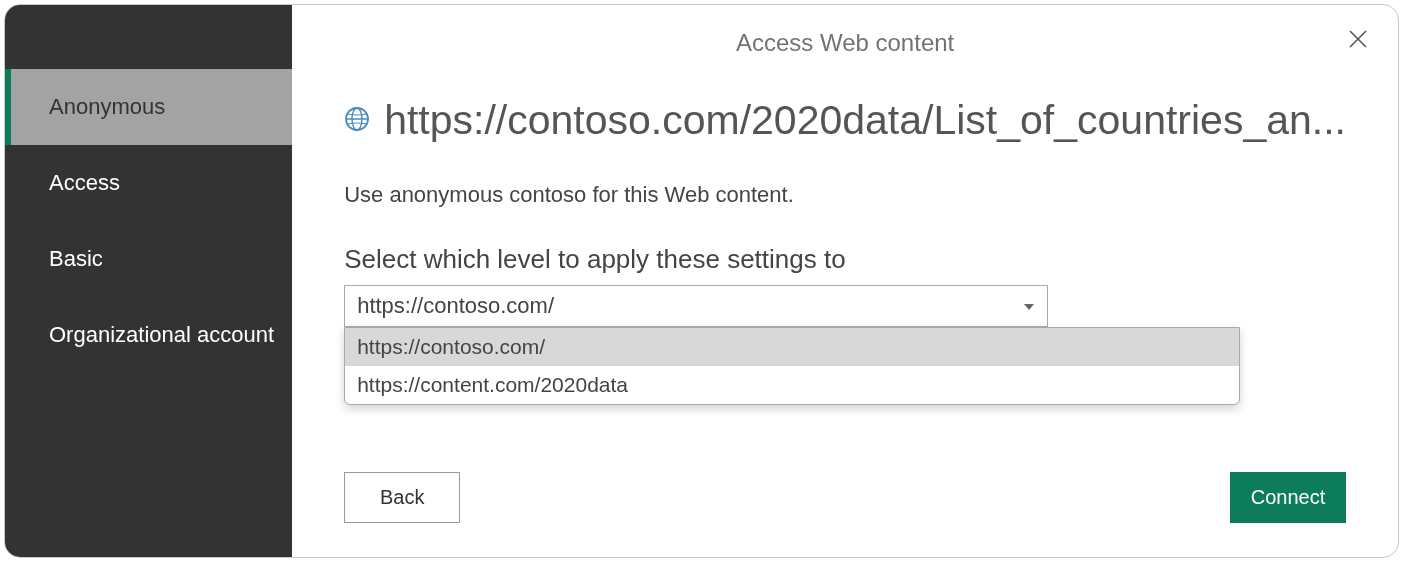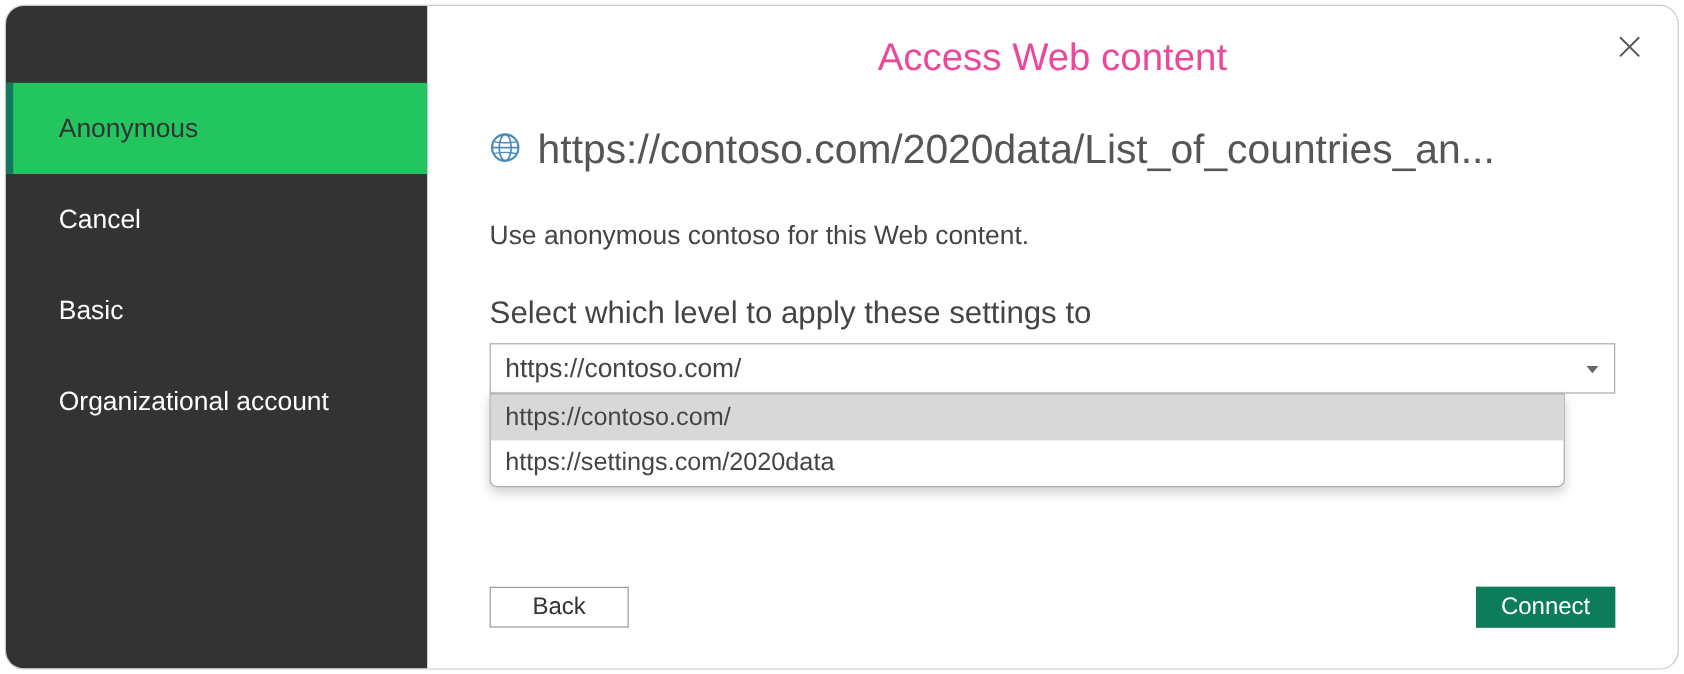--- a/index.html
+++ b/index.html
@@ -32,21 +32,21 @@
       height: 76px;
       display: flex;
       align-items: center;
       padding-left: 44px;
       font-size: 22px;
       color: #fff;
       cursor: pointer;
       position: relative;
     }
     .sidebar-item.selected {
-      background: #22c55e;
+      background: #a3a3a3;
       color: #333;
     }
     .sidebar-item.selected::before {
       content: "";
       position: absolute;
       left: 0;
       top: 0;
       bottom: 0;
       width: 6px;
       background: #0e7a5b;
@@ -64,58 +64,58 @@
       height: 36px;
       cursor: pointer;
       color: #555;
       display:flex;
       align-items:center;
       justify-content:center;
     }
     .close-btn svg { width: 20px; height: 20px; }
     .title {
       text-align: center;
-      font-size: 32px;
-      color: #ec4899;
+      font-size: 24px;
+      color: #737373;
       margin-top: 24px;
       font-weight: 400;
     }
     .content {
       padding: 0 52px;
       margin-top: 40px;
     }
     .url-row {
       display: flex;
       align-items: center;
       gap: 14px;
     }
     .globe-icon svg { width: 26px; height: 26px; }
     .url-text {
-      font-size: 34px;
+      font-size: 41px;
       color: #555;
       font-weight: 300;
       white-space: nowrap;
       overflow: hidden;
       text-overflow: ellipsis;
       flex:1;
     }
     .description {
       font-size: 22px;
       color: #444;
       margin-top: 38px;
     }
     .field-label {
       font-size: 26px;
       color: #444;
       margin-top: 36px;
     }
     .combo-wrapper {
       margin-top: 10px;
       position: relative;
-      width: 938px;
+      width: 704px;
     }
     .combo {
       width: 100%;
       height: 42px;
       border: 1px solid #aaa;
       display: flex;
       align-items: center;
       padding: 0 12px;
       font-size: 22px;
       color: #444;
@@ -150,21 +150,21 @@
     .button-row {
       position: absolute;
       bottom: 34px;
       left: 52px;
       right: 52px;
       display: flex;
       justify-content: space-between;
       align-items: center;
     }
     .btn {
-      height: 34px;
+      height: 51px;
       min-width: 116px;
       padding: 0 8px;
       border: 1px solid #999;
       background: #fff;
       font-size: 20px;
       color: #333;
       cursor: pointer;
       display:flex;
       align-items:center;
       justify-content:center;
@@ -178,21 +178,21 @@
   </style>
 </head>
 <body>
 
 <div class="dialog">
   <div class="sidebar">
     <div class="sidebar-item selected">
       <span>Anonymous</span>
     </div>
     <div class="sidebar-item">
-      <span>Cancel</span>
+      <span>Access</span>
     </div>
     <div class="sidebar-item">
       <span>Basic</span>
     </div>
     <div class="sidebar-item">
       <span>Organizational account</span>
     </div>
   </div>
 
   <div class="main">
@@ -231,21 +231,21 @@
             <svg viewBox="0 0 12 12">
                 <path d="M1 3 L6 9 L11 3 Z"></path>
               </svg>
           </span>
         </div>
         <div class="dropdown">
           <div class="dropdown-item highlight">
             <span>https://contoso.com/</span>
           </div>
           <div class="dropdown-item">
-            <span>https://settings.com/2020data</span>
+            <span>https://content.com/2020data</span>
           </div>
         </div>
       </div>
     </div>
 
     <div class="button-row">
       <button class="btn">
         <span>Back</span>
       </button>
       <div class="right-buttons">

